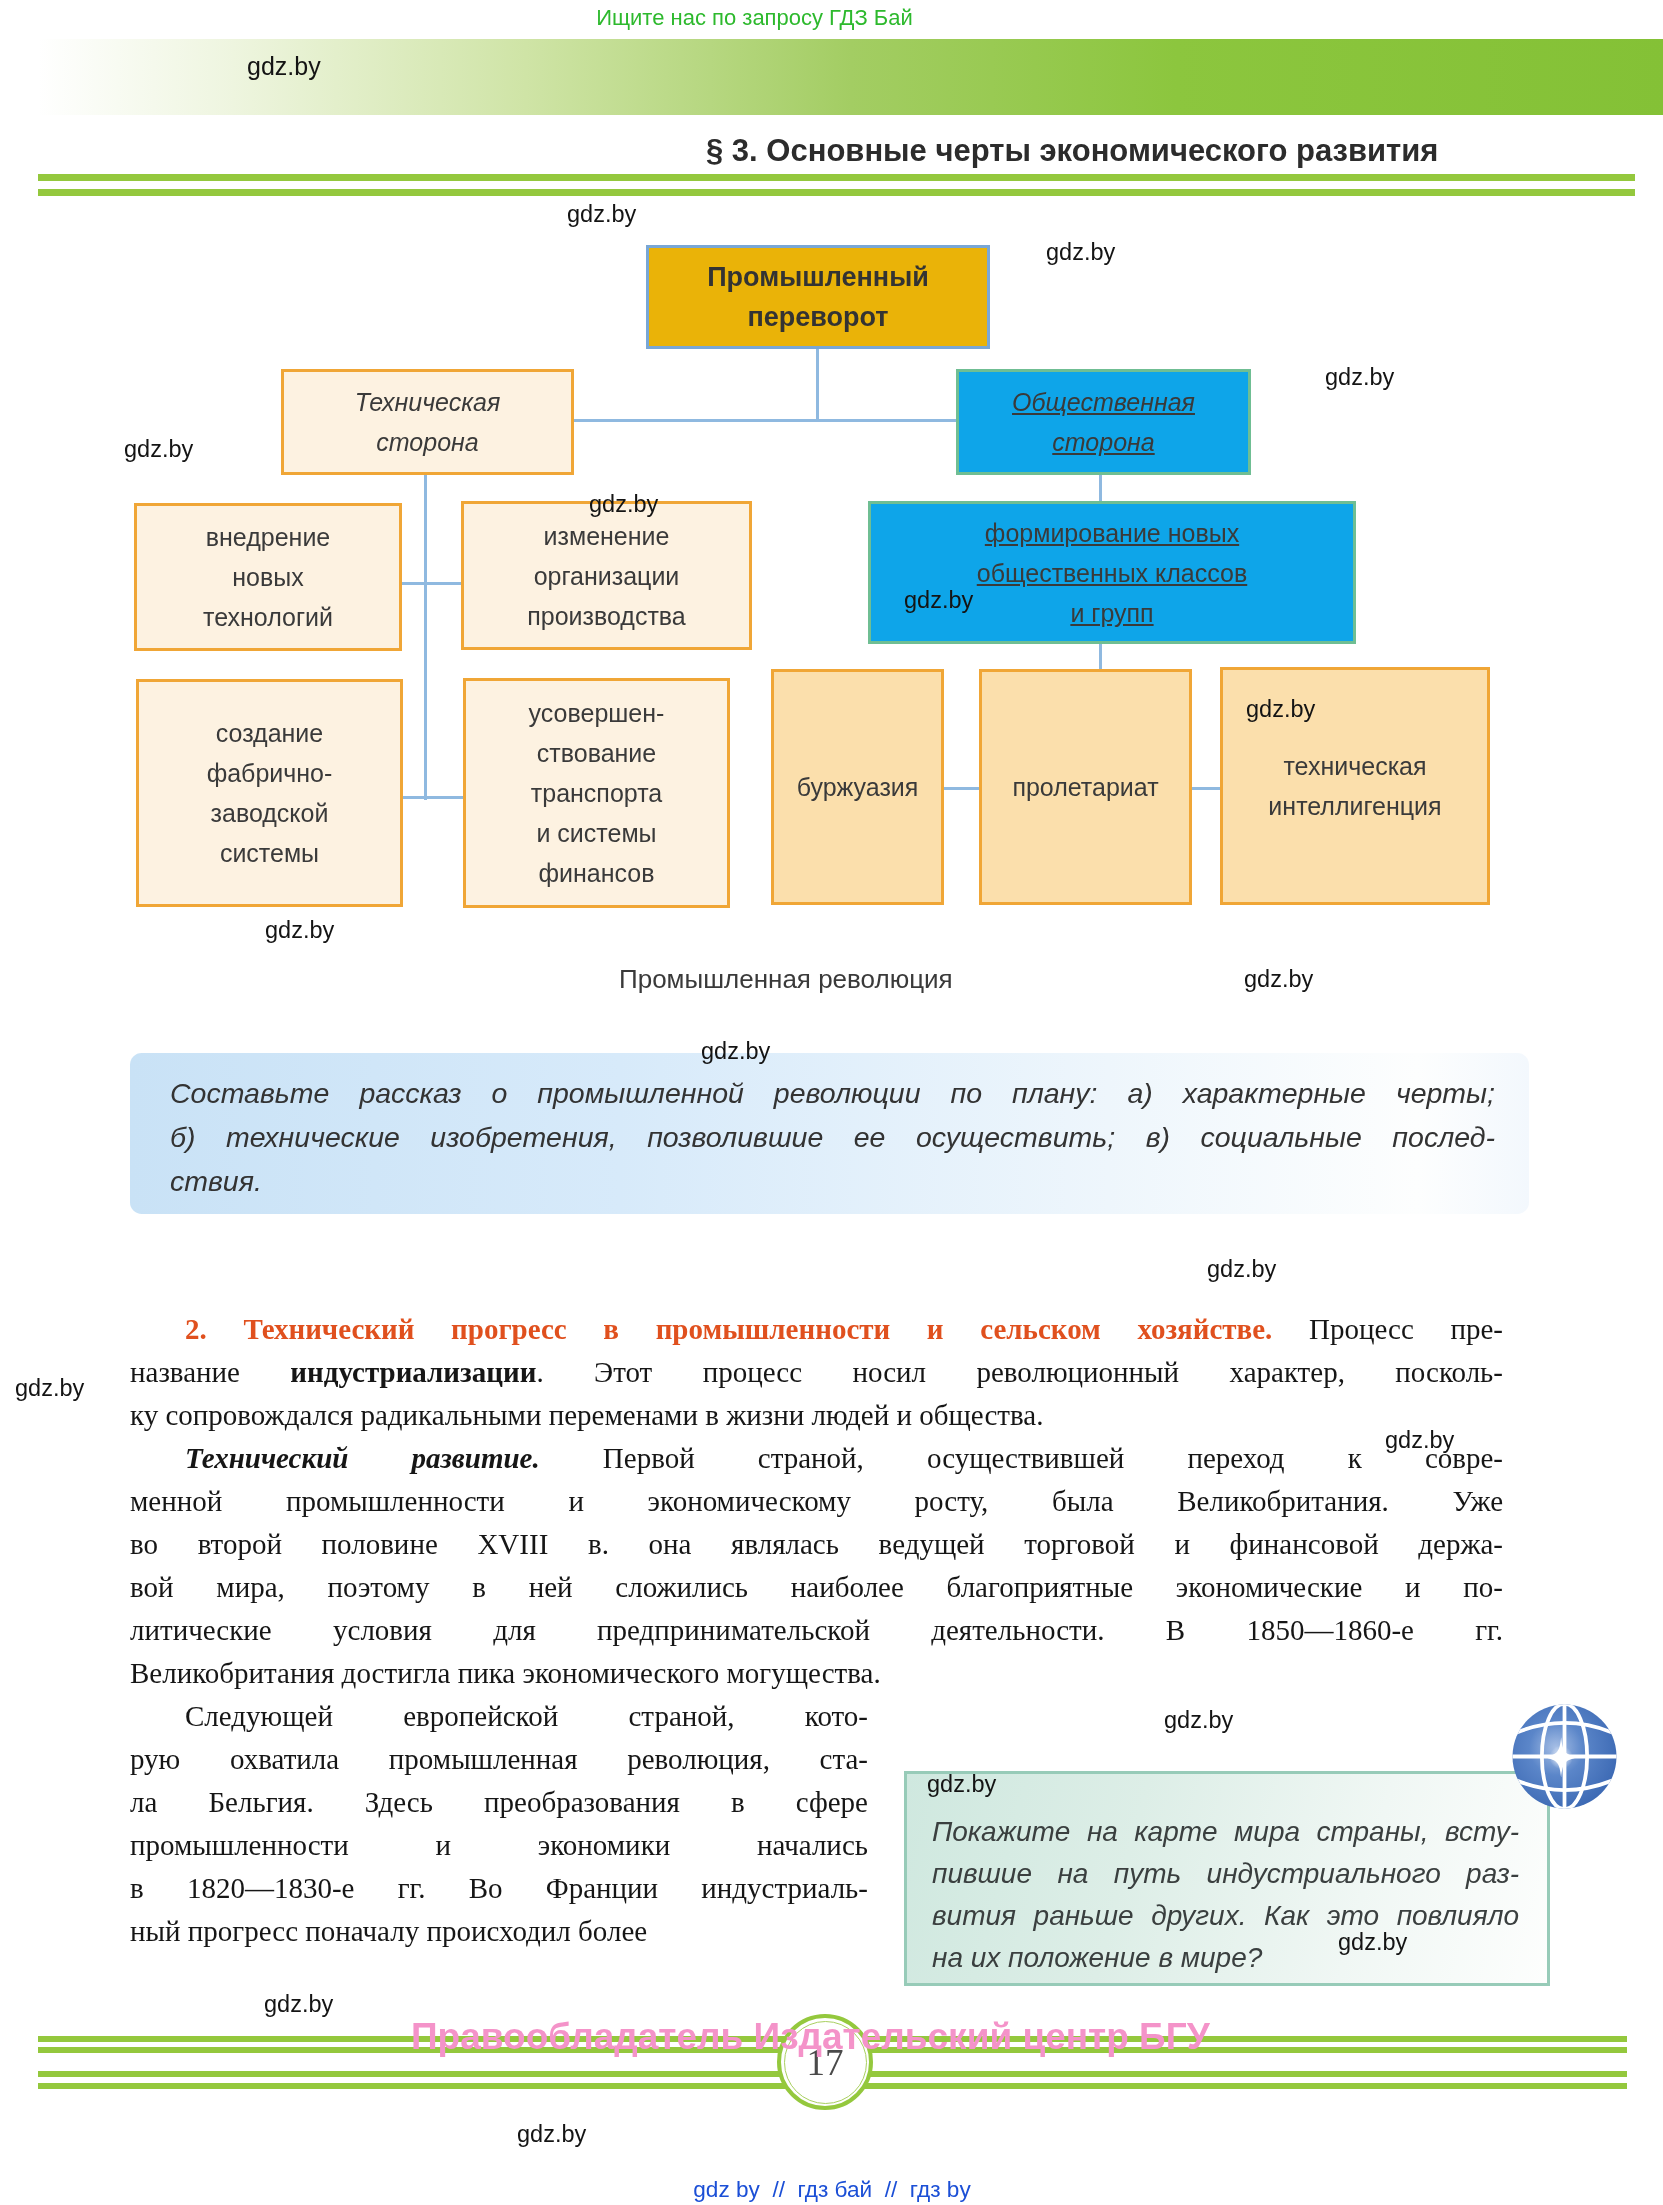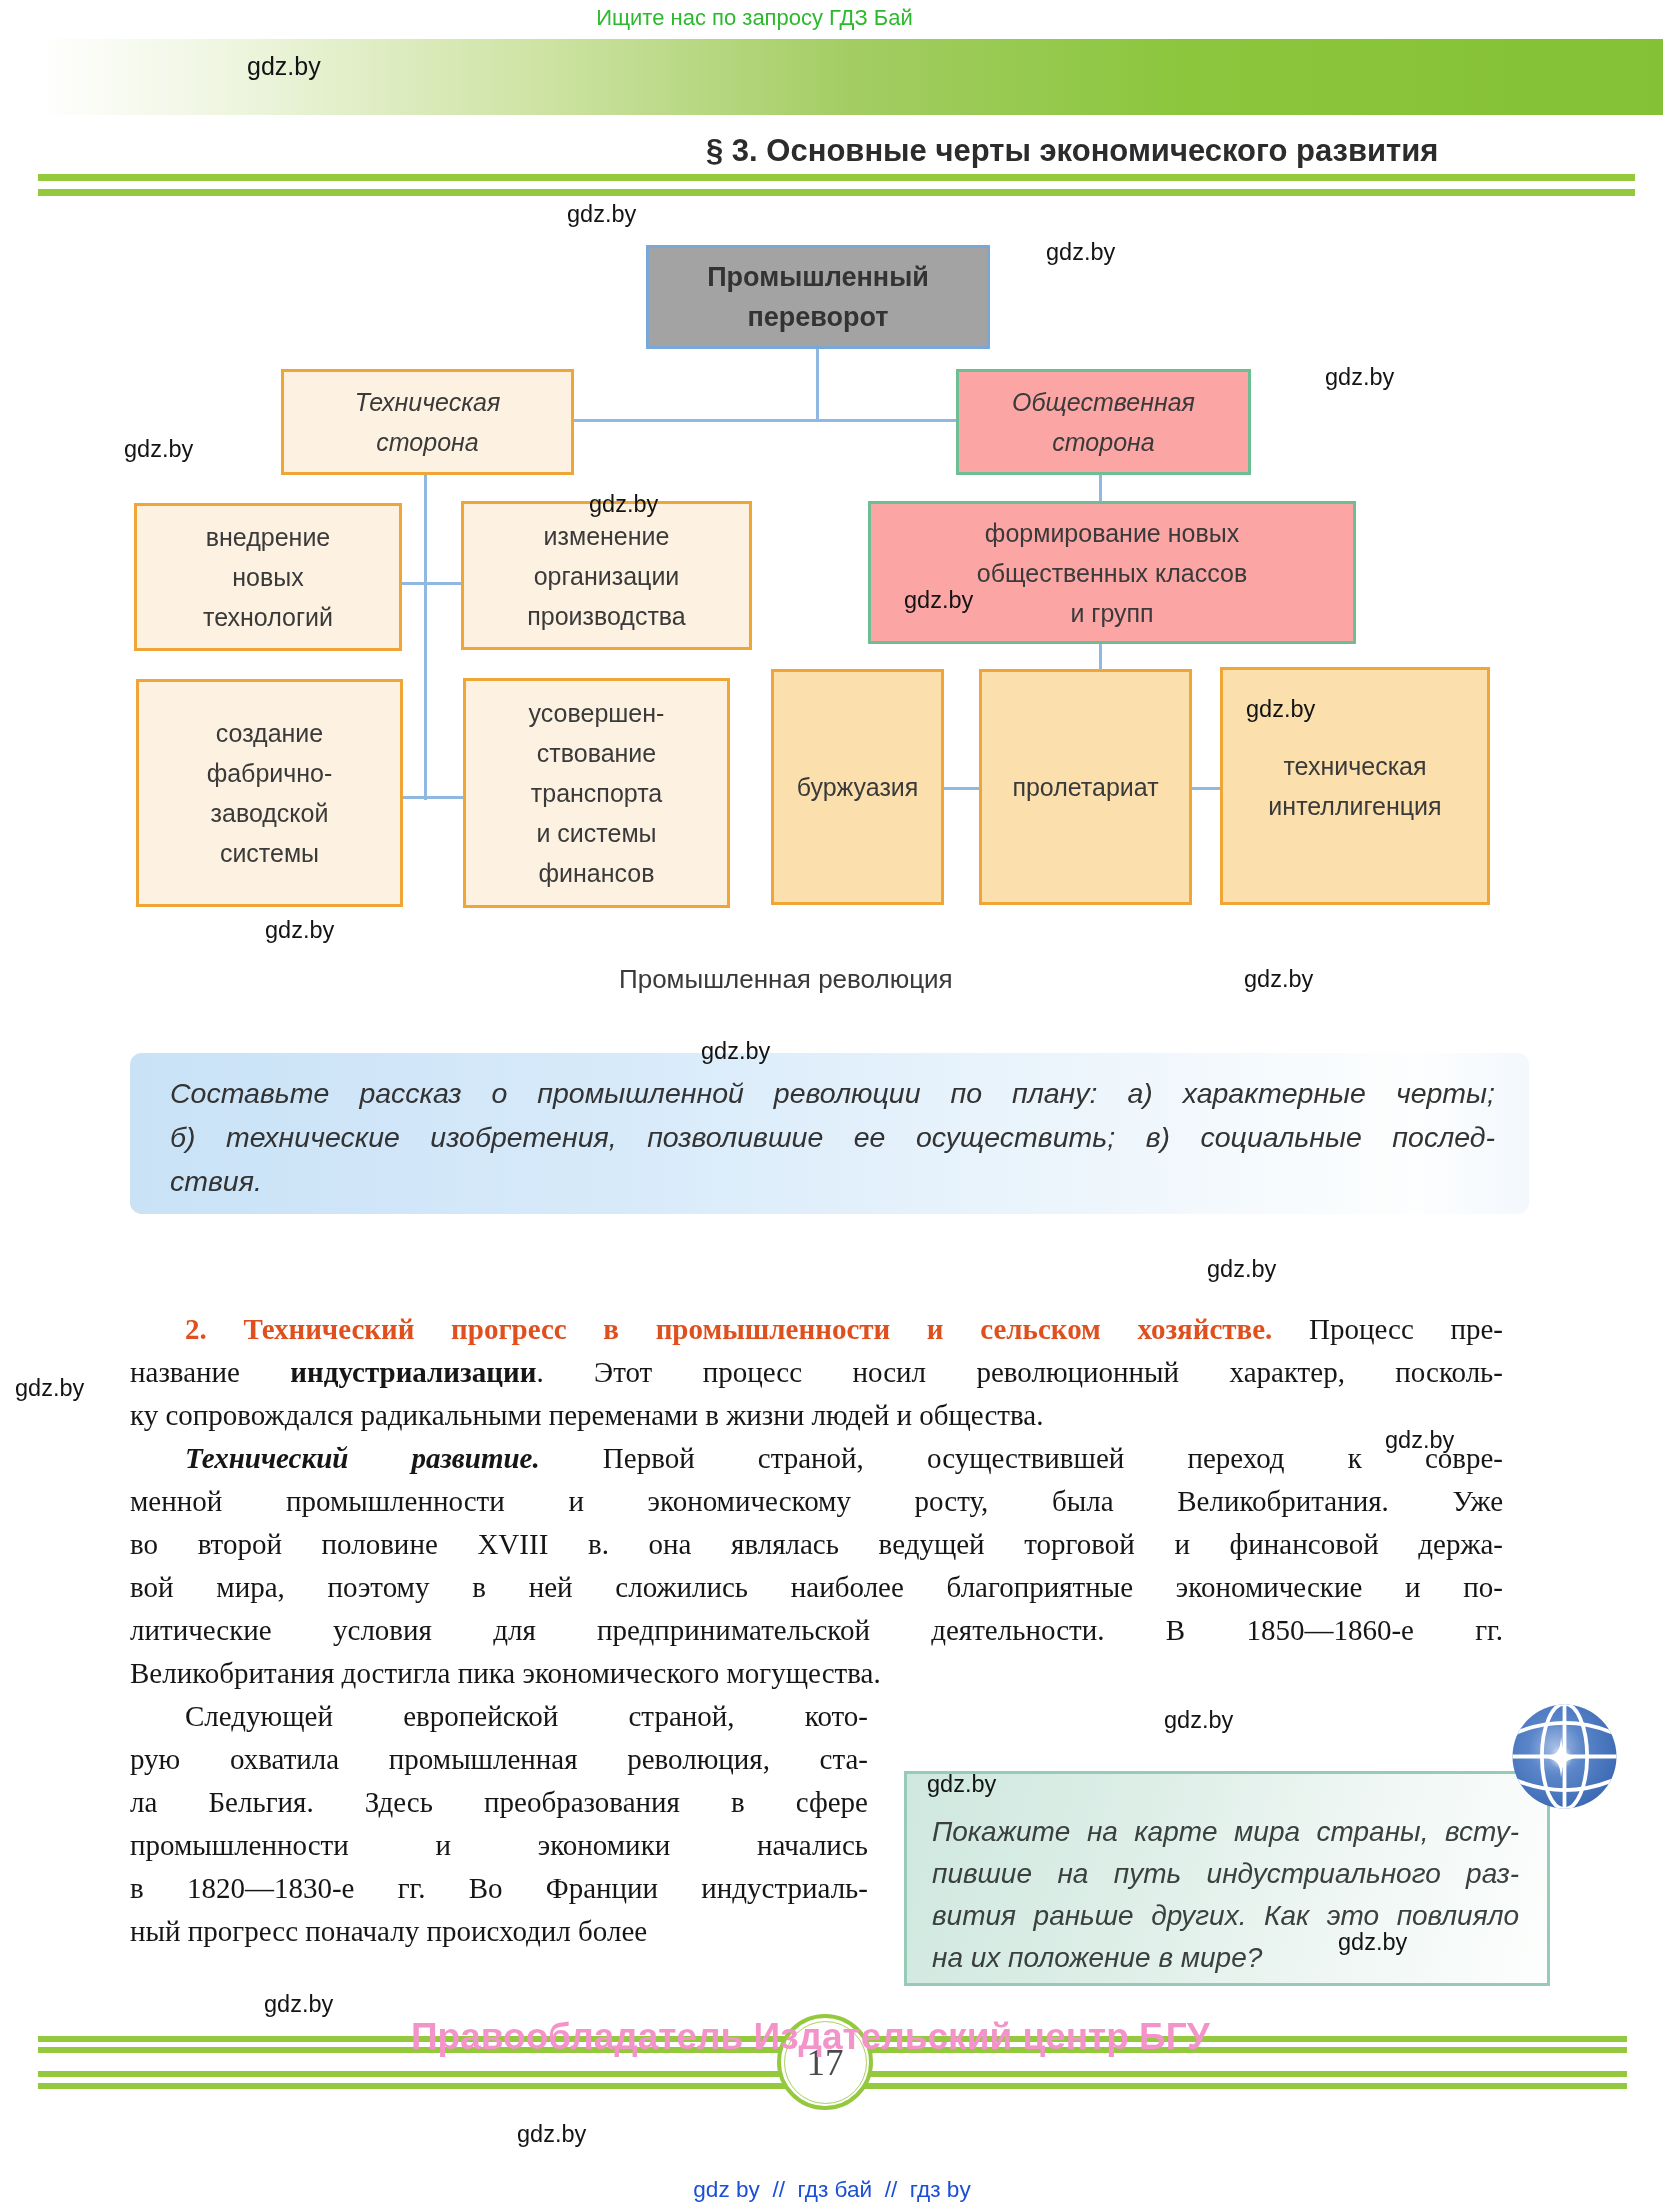--- a/index.html
+++ b/index.html
@@ -14,24 +14,24 @@
   .page-title{position:absolute;left:706px;top:134px;width:805px;
               font:bold 31px/34px "Liberation Sans",sans-serif;color:#2c2c2c;}
   .gline{position:absolute;left:38px;width:1597px;height:6.7px;background:#94c83d;}
 
   
   .wm{position:absolute;font:23.5px "Liberation Sans",sans-serif;color:#141414;white-space:nowrap;z-index:8;}
 
   
   .dbox{position:absolute;box-sizing:border-box;display:flex;align-items:center;justify-content:center;
         text-align:center;font:25px/40px "Liberation Sans",sans-serif;color:#3a3a3a;z-index:2;}
-  .blue{background:#a3a3a3;border:3.4px solid #79a7d6;font-weight:bold;font-size:27px;color:#333;}
+  .blue{background:#eab308;border:3.4px solid #79a7d6;font-weight:bold;font-size:27px;color:#333;}
   .tan{background:#fdf2e1;border:3.4px solid #f0a636;}
   .peach{background:#fbdfac;border:3.4px solid #f0a636;}
-  .mint{background:#fca5a5;border:3.4px solid #6fbe93;}
+  .mint{background:#0ea5e9;border:3.4px solid #6fbe93;text-decoration:underline;}
   .it{font-style:italic;}
   .conn{position:absolute;background:#8fb9e0;z-index:1;}
 
   .caption{position:absolute;left:619px;top:964px;font:26px "Liberation Sans",sans-serif;color:#3a3a3a;}
 
   
   .task{position:absolute;left:130px;top:1053px;width:1399px;height:161px;border-radius:11.7px;
         background:linear-gradient(to right,#c9e2f6 0%,#d7eafa 35%,#eef6fc 70%,#fdfefe 92%,#f3f8fd 100%);}
   .task-text{position:absolute;left:40px;top:18.4px;width:1325px;
              font:italic 28.5px/44px "Liberation Sans",sans-serif;color:#333;}

